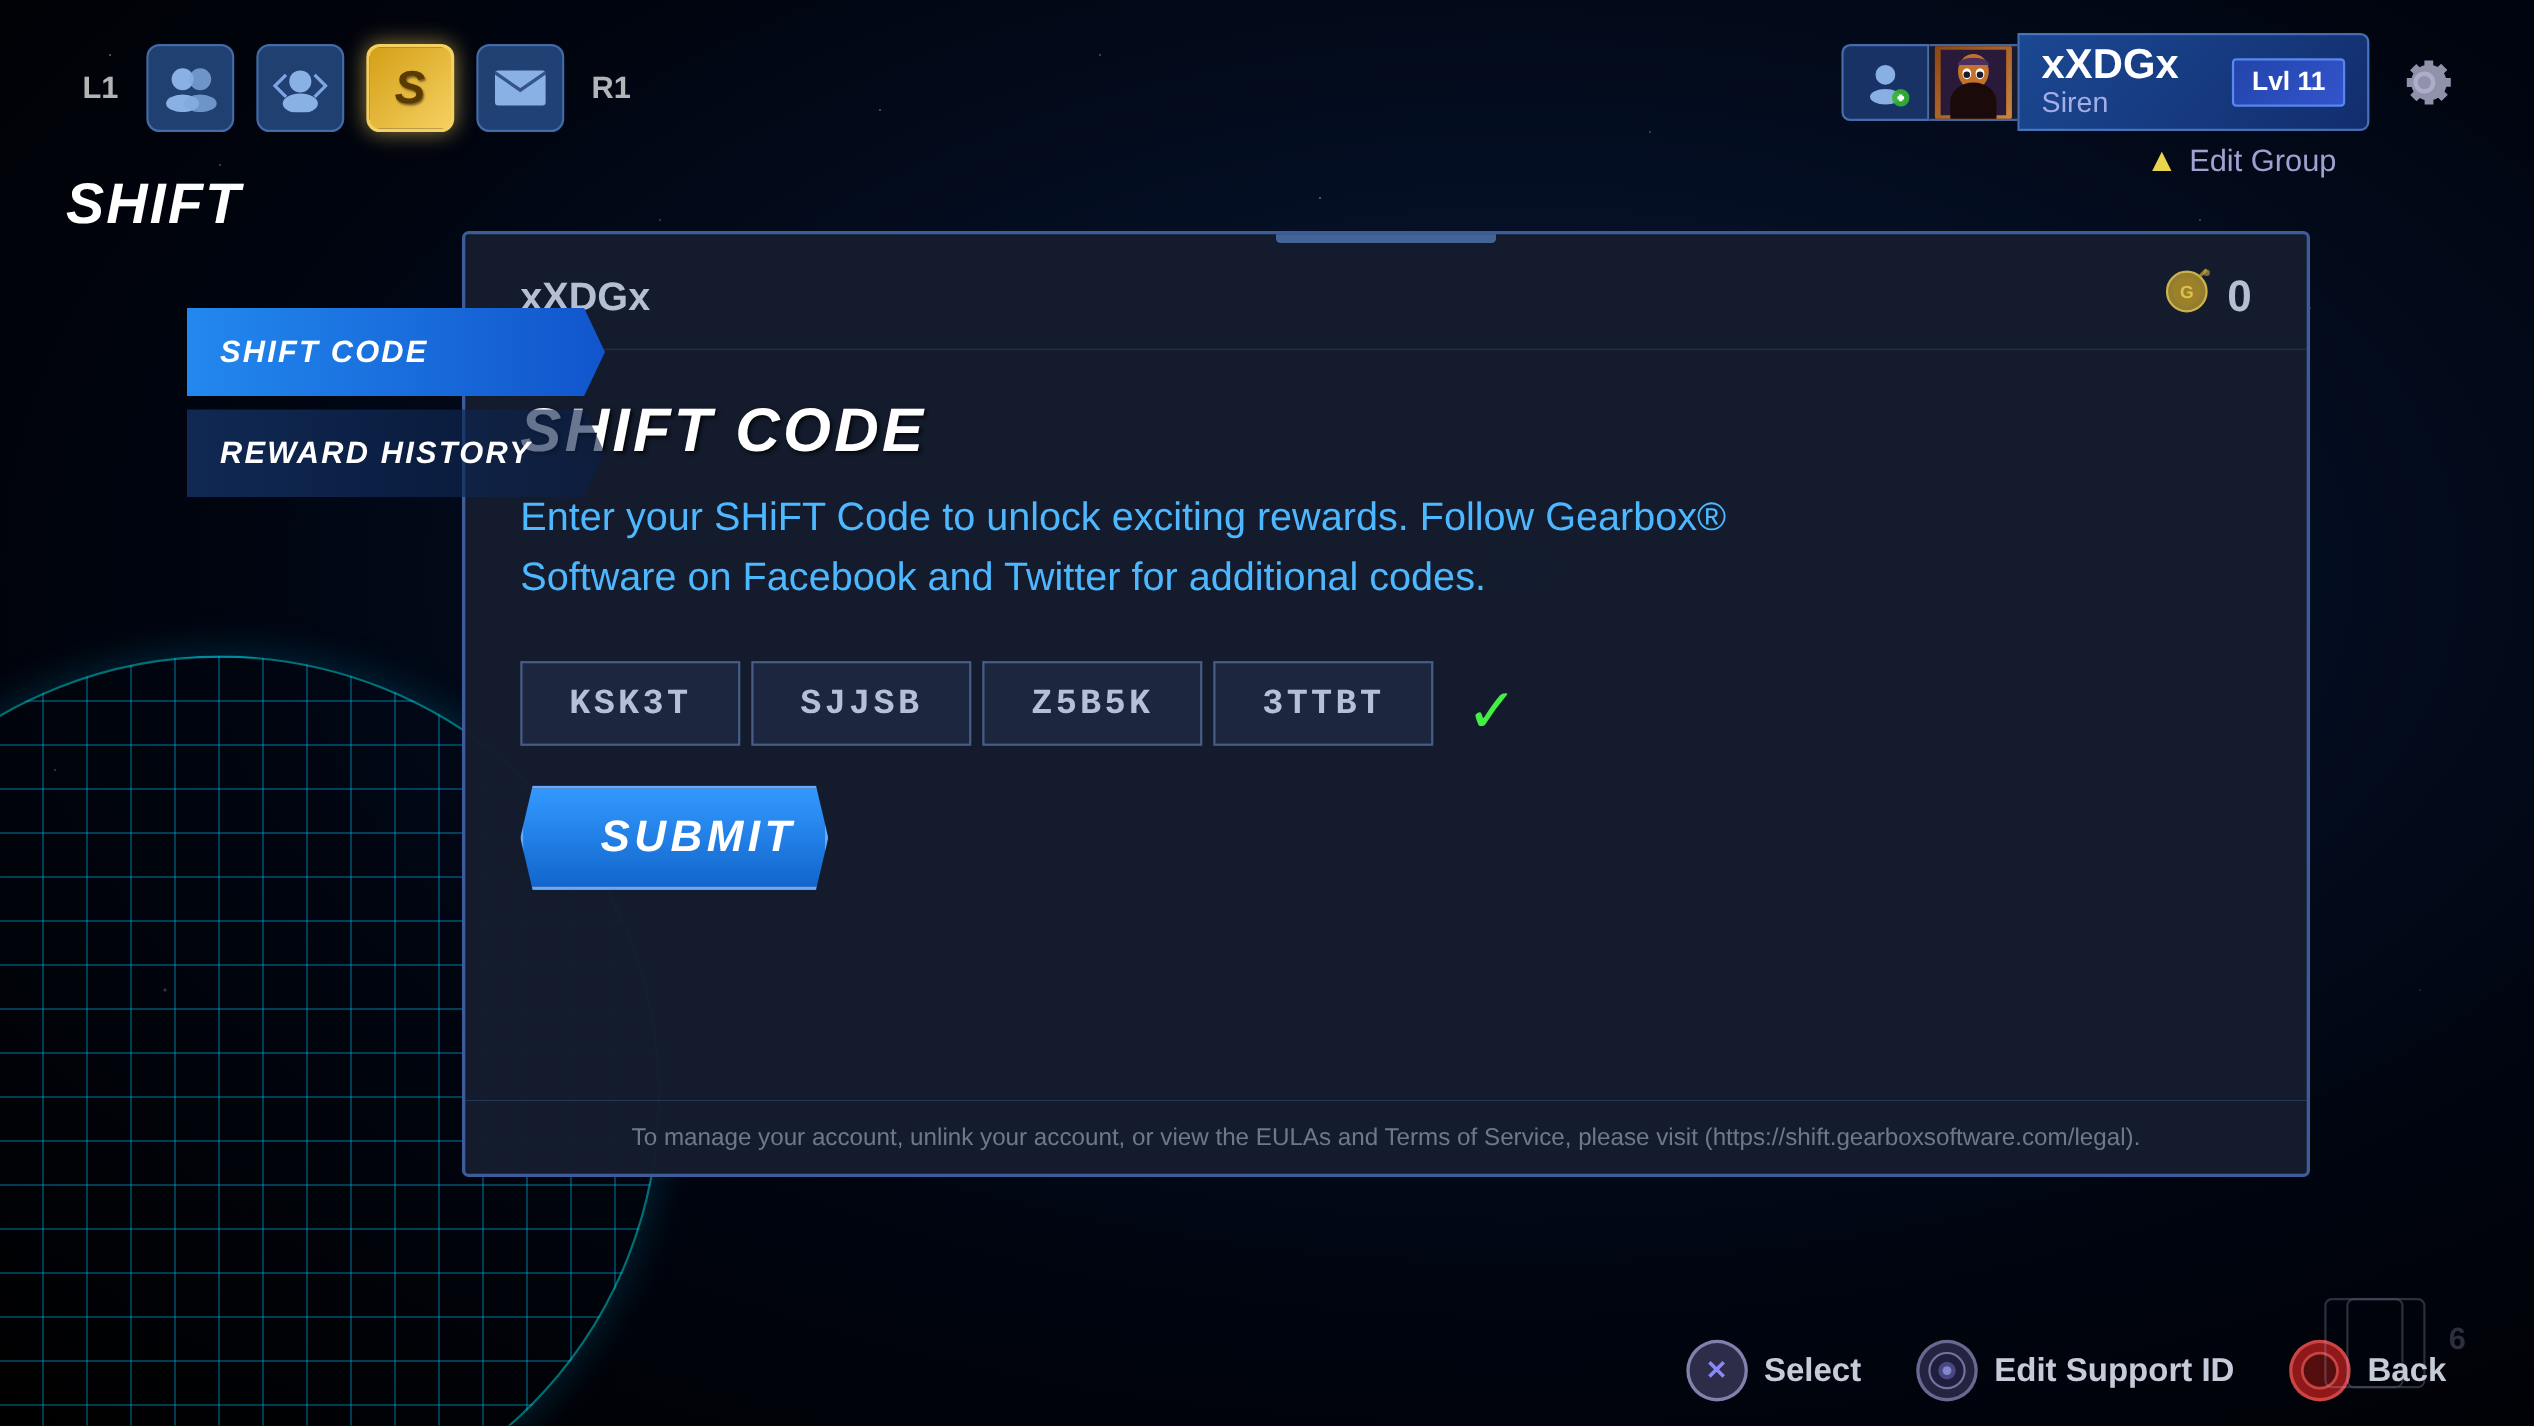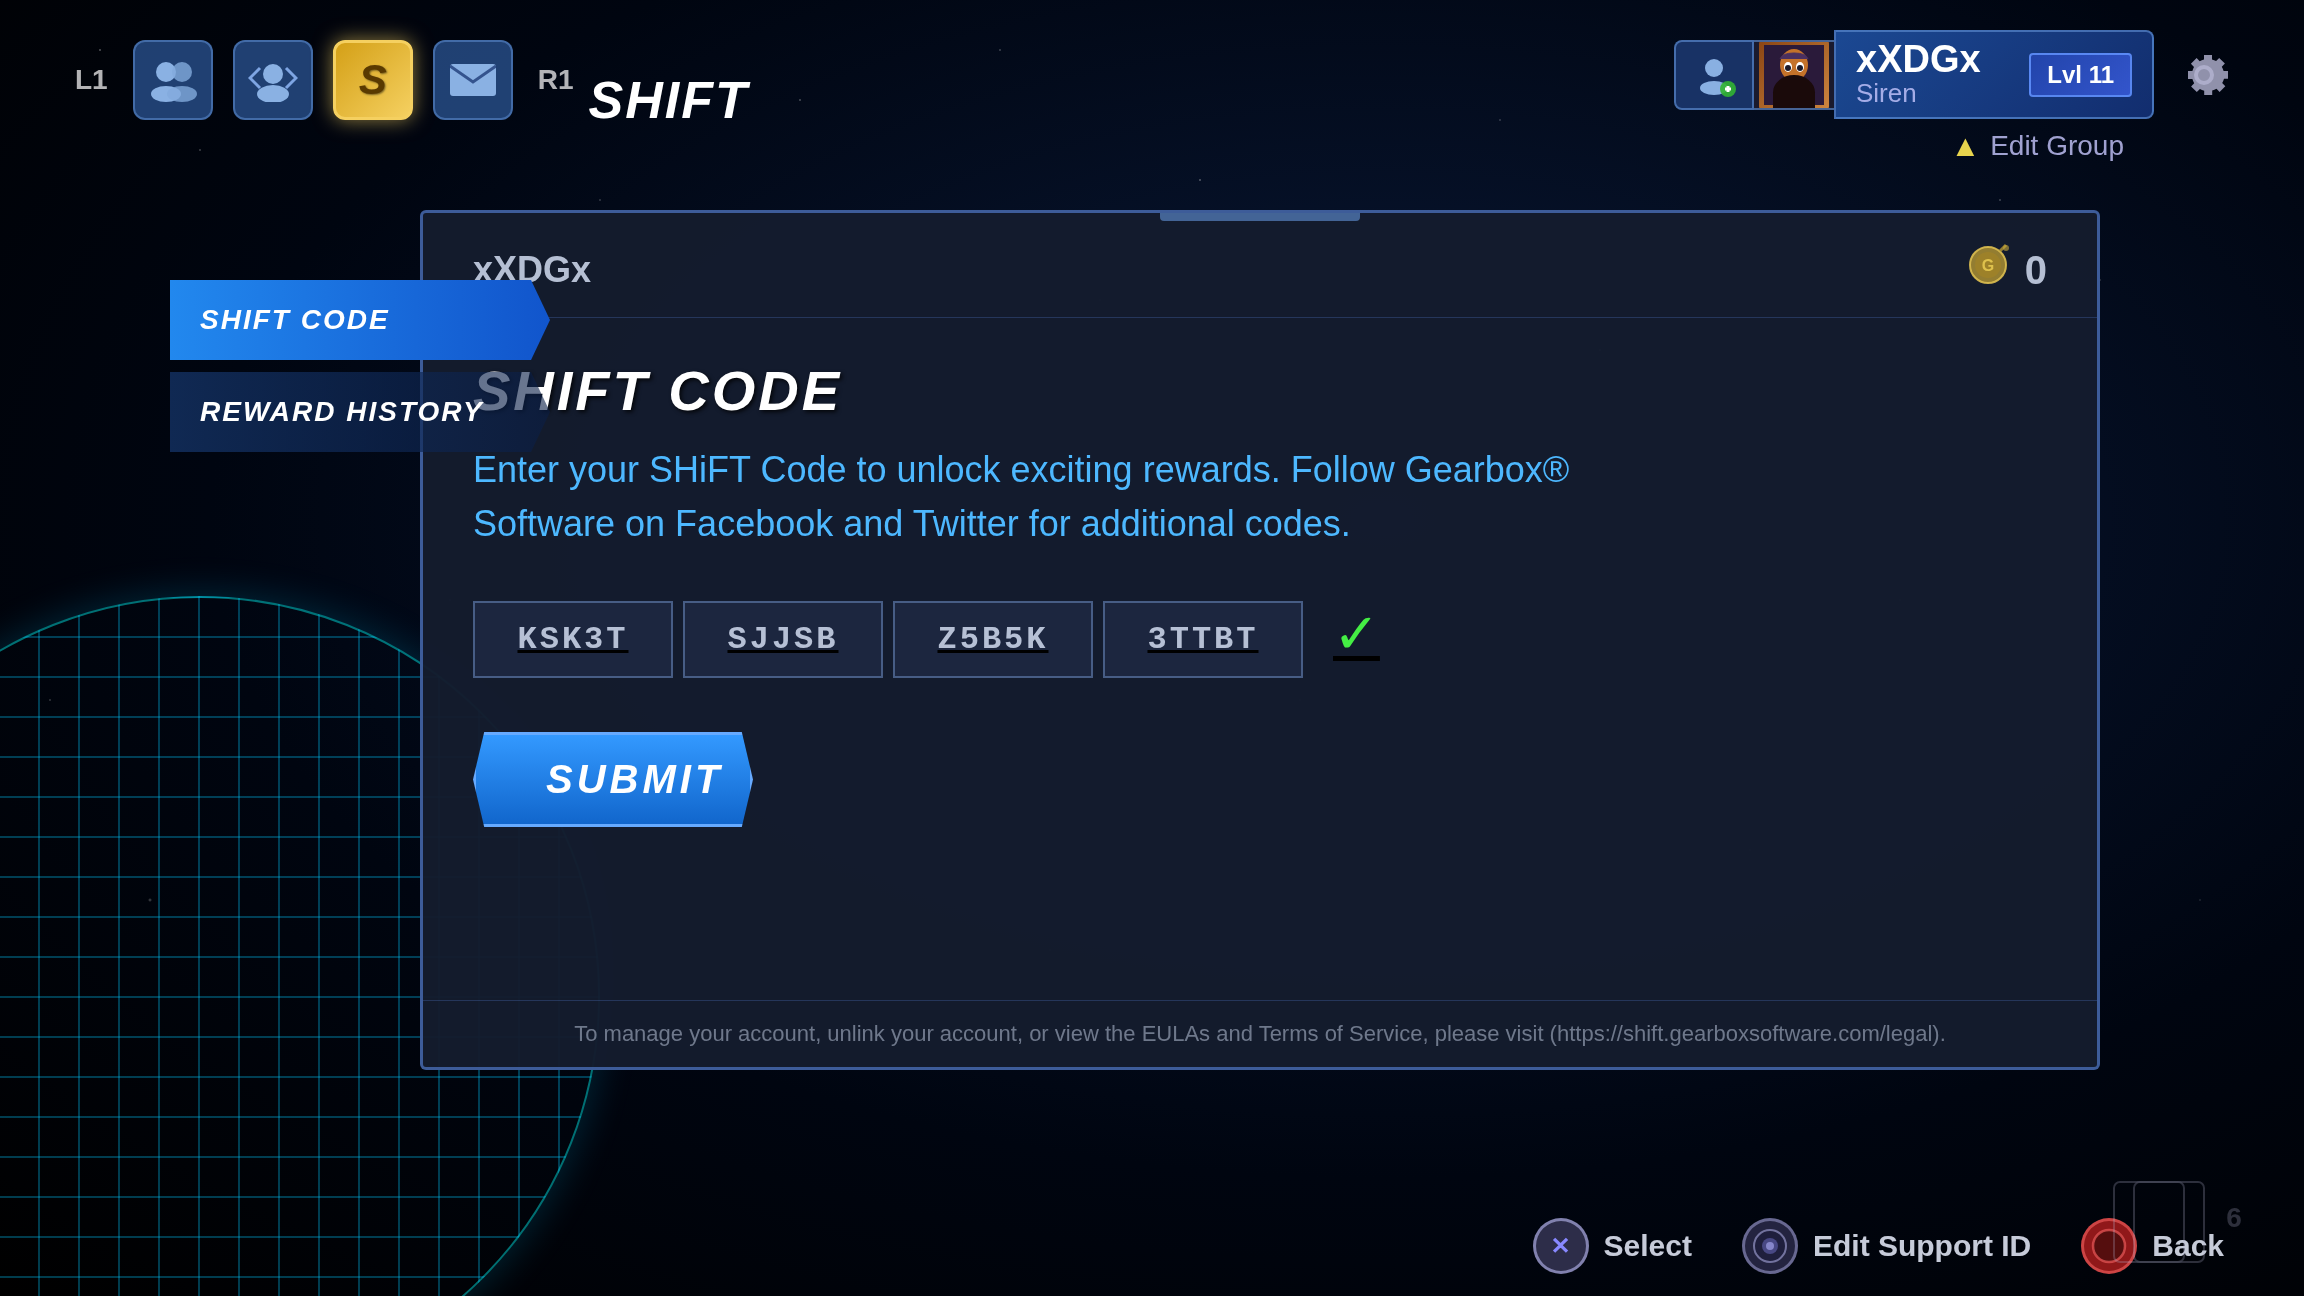--- a/index.html
+++ b/index.html
@@ -94,22 +94,22 @@
       right: 0;
       height: 200px;
       display: flex;
       align-items: flex-start;
       padding: 30px 60px;
       justify-content: space-between;
     }
 
     .nav-left {
       display: flex;
-      flex-direction: row;
-      align-items: flex-end;
+      flex-direction: column;
+      align-items: flex-start;
     }
 
     .nav-tabs {
       display: flex;
       align-items: center;
       gap: 0;
     }
 
     .nav-trigger {
       color: rgba(255,255,255,0.7);
@@ -346,24 +346,23 @@
     .description {
       color: #4db8ff;
       font-size: 36px;
       line-height: 1.5;
       margin-bottom: 50px;
       max-width: 1200px;
     }
 
     .code-input-row {
       display: flex;
-      align-items: flex-start;
+      align-items: flex-end;
       gap: 10px;
-      margin-bottom: 54px;
-      text-decoration: underline;
+      margin-bottom: 36px;
     }
 
     .code-segment {
       background: rgba(30, 40, 65, 0.9);
       border: 2px solid rgba(100, 130, 180, 0.6);
       color: rgba(200, 210, 230, 0.9);
       font-size: 32px;
       font-weight: bold;
       font-family: 'Courier New', monospace;
       text-align: center;

